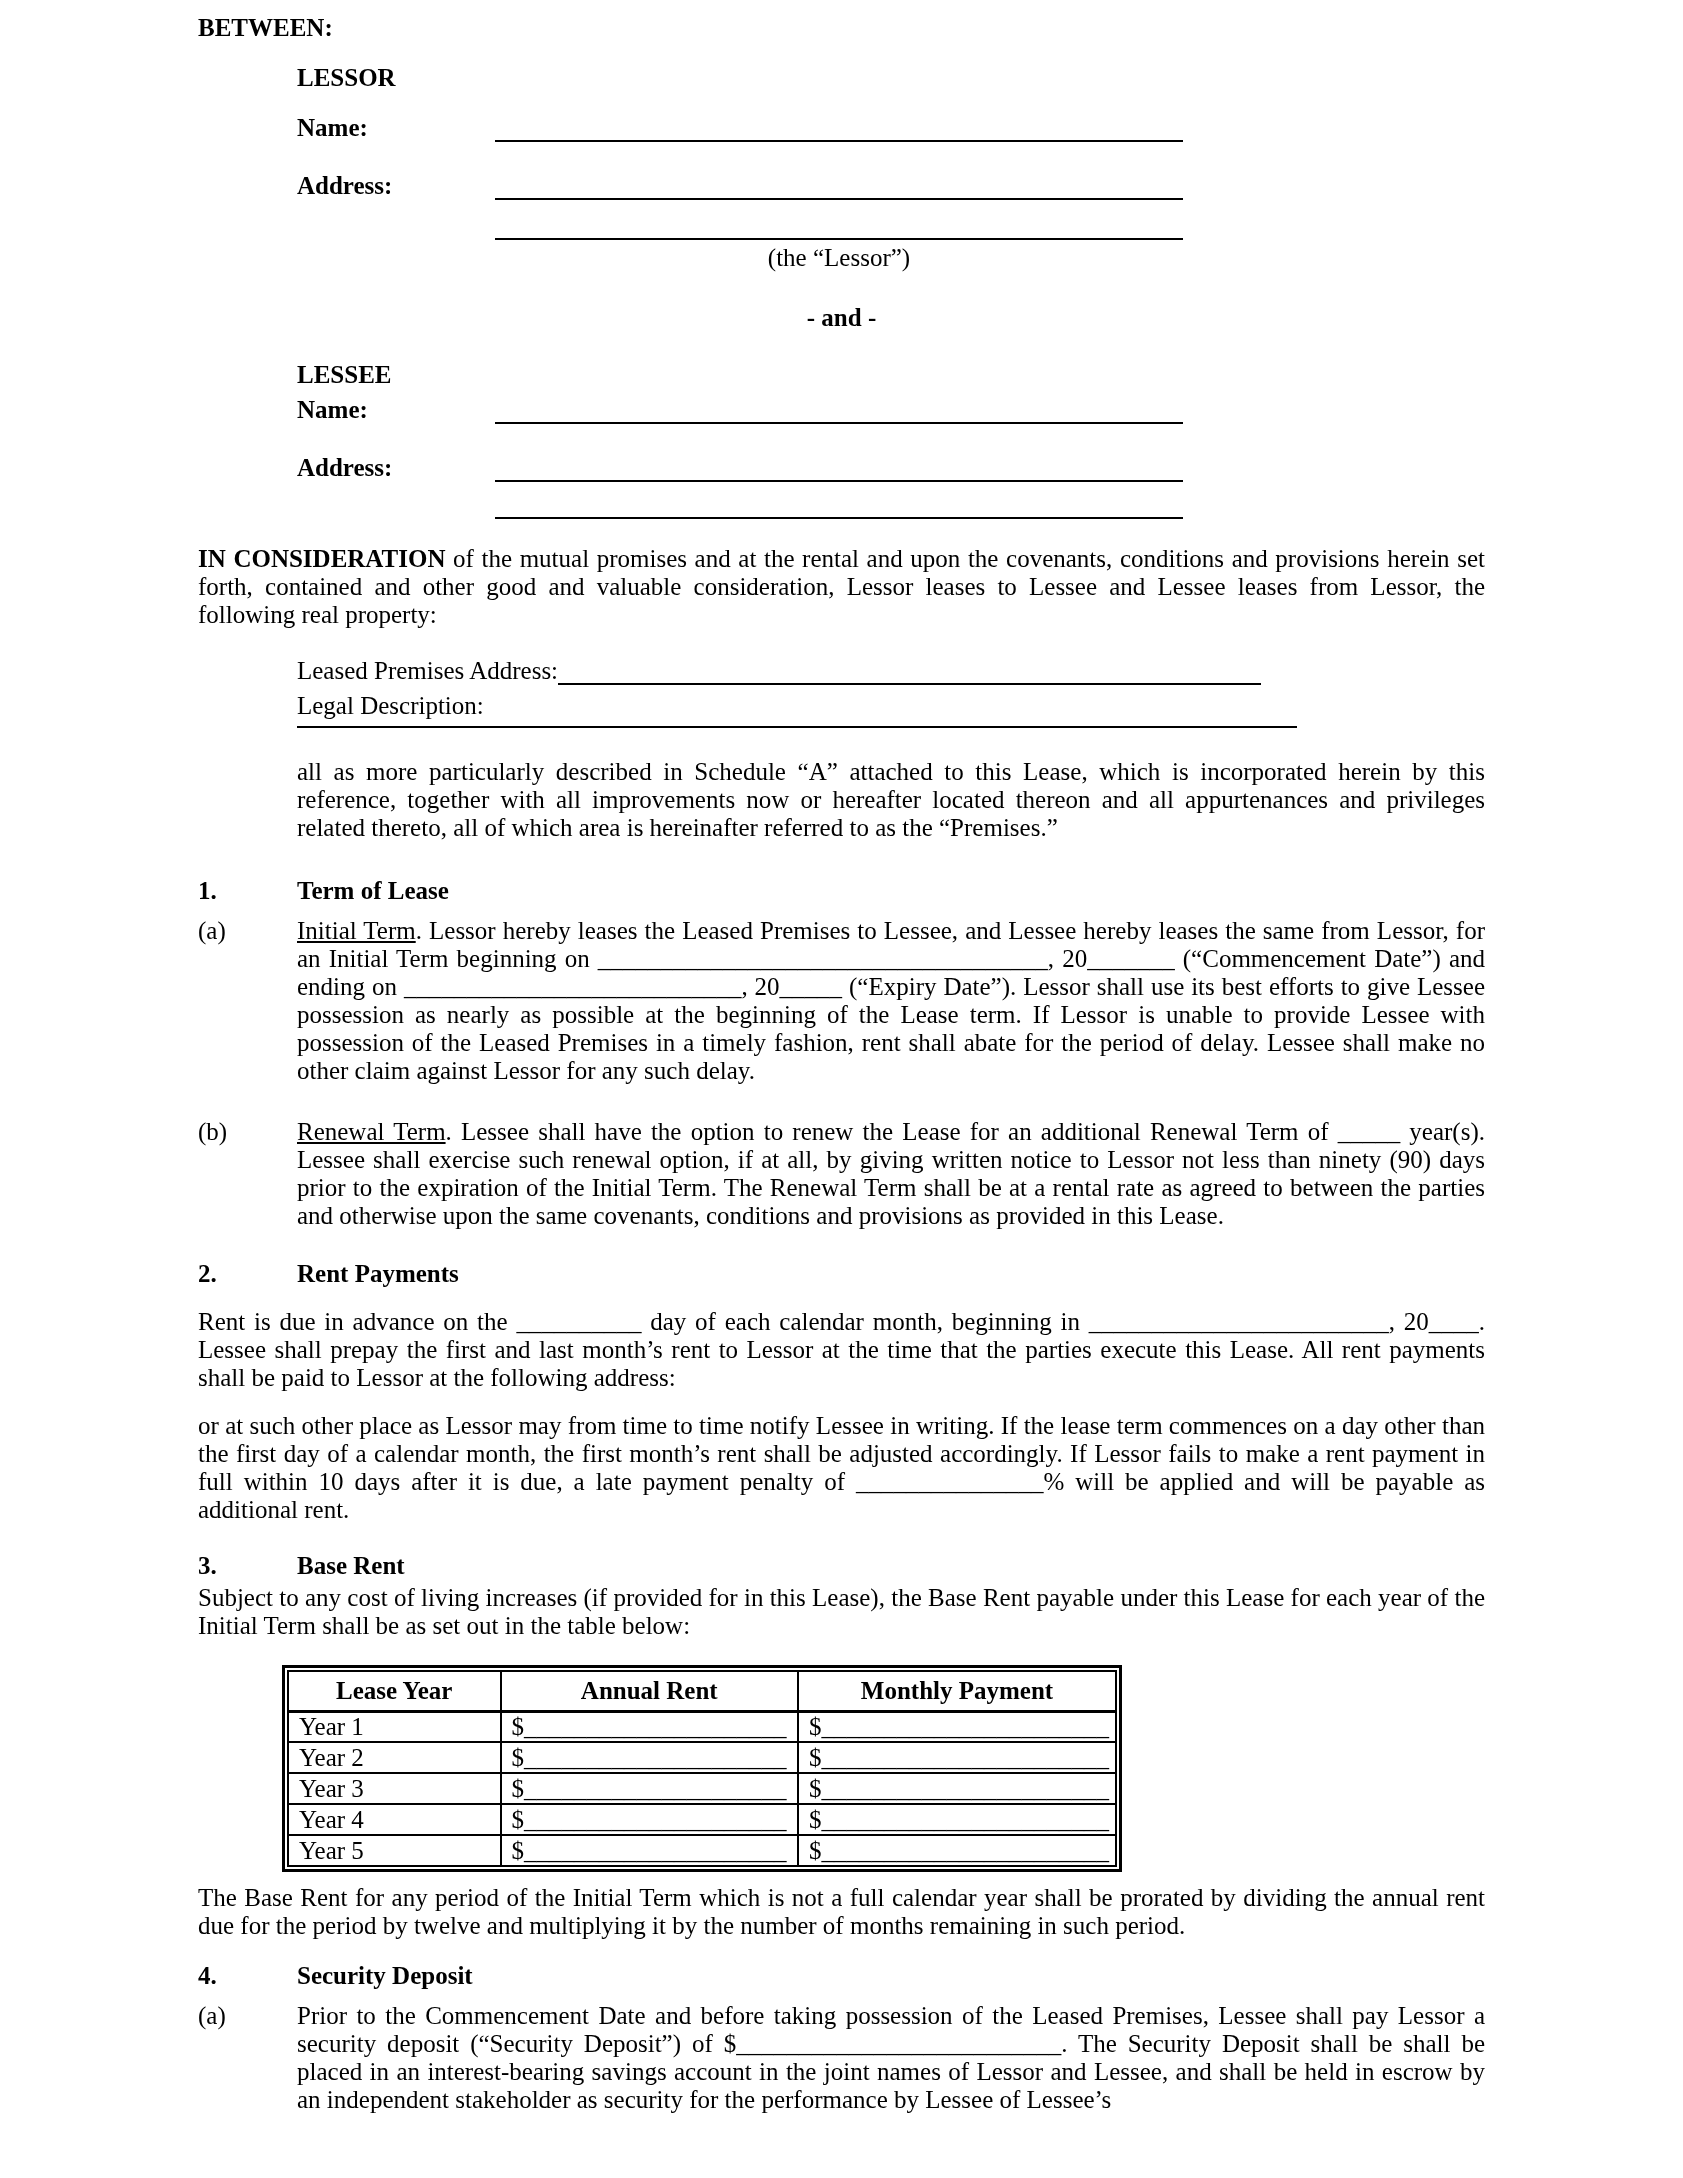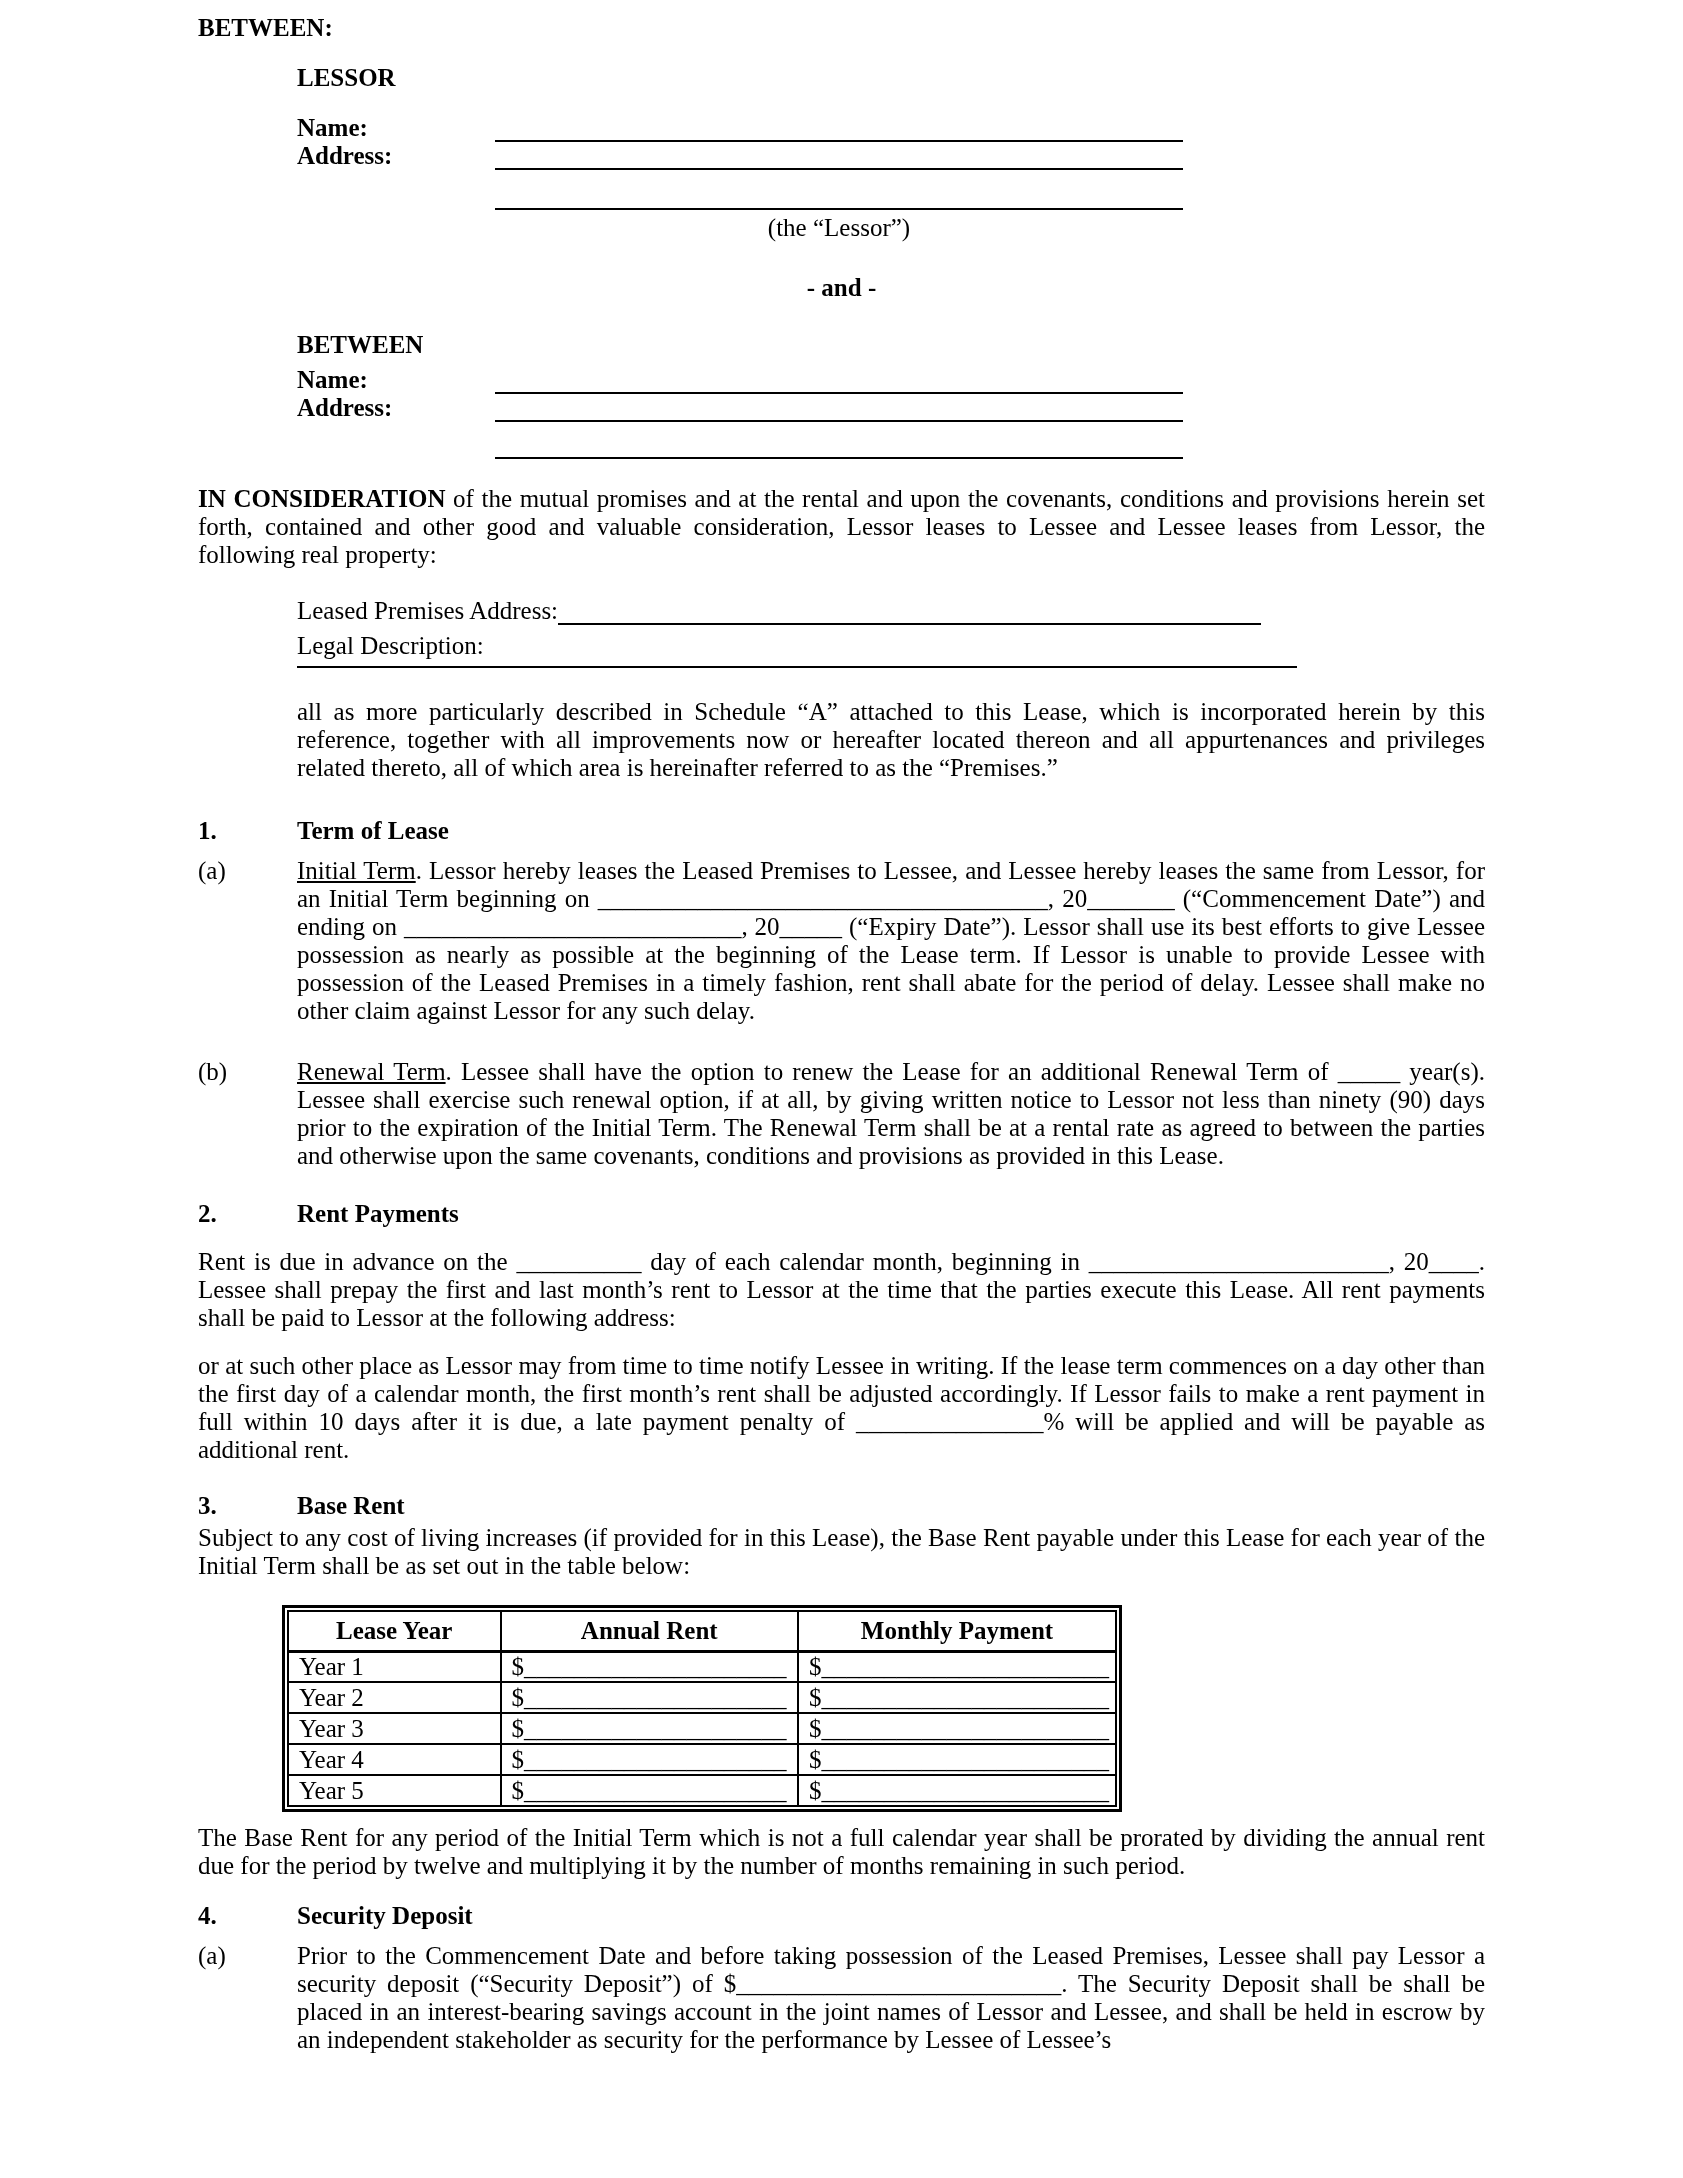--- a/index.html
+++ b/index.html
@@ -23,21 +23,21 @@
 
   .party-block { margin-left: 99px; }
   .party-heading { font-weight: bold; }
   .lessor-heading { margin-top: 22px; }
   .lessee-heading { margin-top: 29px; }
 
   .field-row { display: flex; align-items: flex-end; }
   .field-label { font-weight: bold; width: 198px; flex: none; }
   .fill-line { width: 688px; border-bottom: 2px solid #000; height: 100%; }
   .row-name-1 { margin-top: 14px; height: 36px; }
-  .row-addr { height: 28px; }
+  .row-addr { height: 58px; }
   .row-blank { height: 40px; }
   .row-name-2 { height: 35px; }
   .row-blank-2 { height: 37px; }
 
   .designation { margin-left: 198px; width: 688px; text-align: center; margin-top: 4px; }
 
   .and-sep { text-align: center; font-weight: bold; margin-top: 32px; }
 
   .body-para { margin: 0; text-align: justify; }
   .consideration { margin-top: 26px; }
@@ -110,21 +110,21 @@
     <div class="field-row row-blank">
       <span class="field-label"></span>
       <span class="fill-line"></span>
     </div>
     <div class="designation">(the “Lessor”)</div>
   </div>
 
   <div class="and-sep">- and -</div>
 
   <div class="party-block">
-    <div class="party-heading lessee-heading">BETWEEN</div>
+    <div class="party-heading lessee-heading">LESSEE</div>
     <div class="field-row row-name-2">
       <span class="field-label">Name:</span>
       <span class="fill-line"></span>
     </div>
     <div class="field-row row-addr">
       <span class="field-label">Address:</span>
       <span class="fill-line"></span>
     </div>
     <div class="field-row row-blank-2">
       <span class="field-label"></span>

